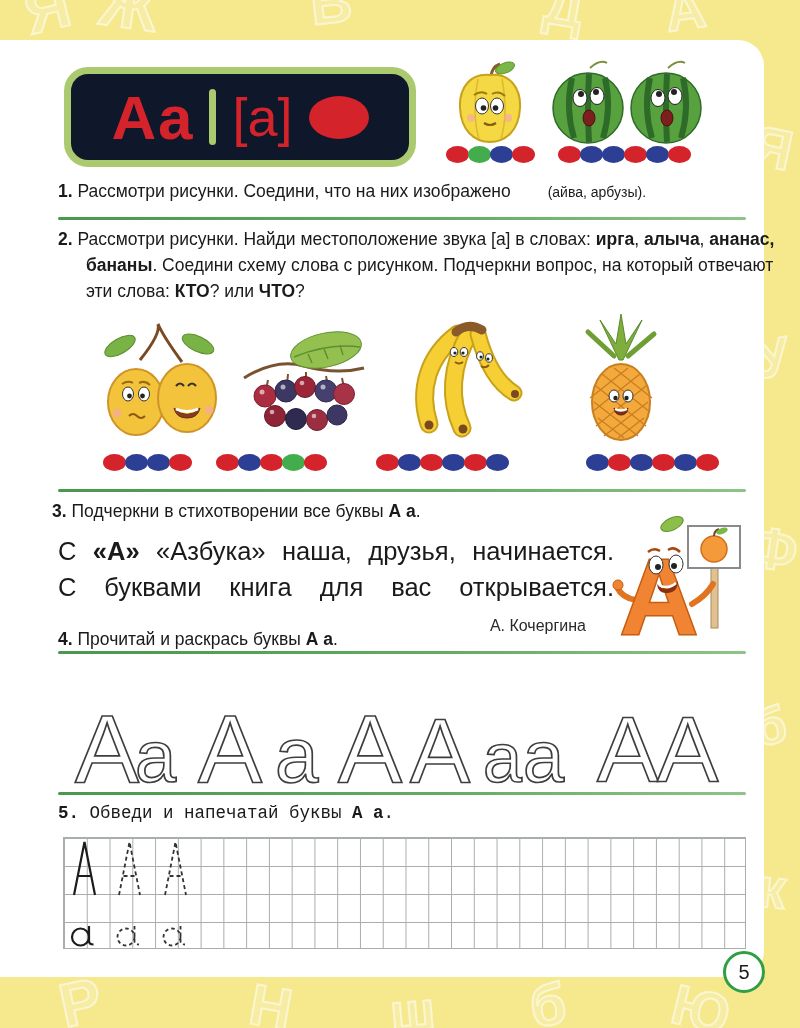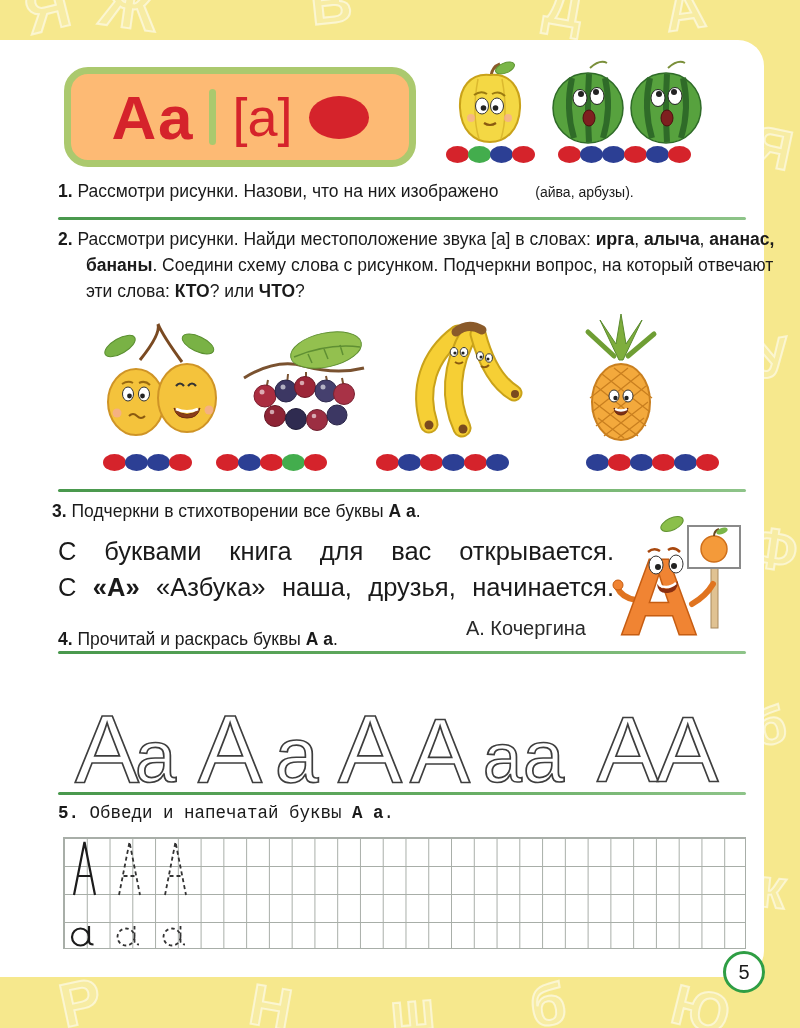--- a/index.html
+++ b/index.html
@@ -5,42 +5,42 @@
   html,body{margin:0;padding:0;}
   body{font-family:"Liberation Sans",sans-serif;}
   #stage{position:relative;width:800px;height:1028px;background:var(--bg_yellow,#f6e88d);overflow:hidden;}
   
   .doodle{position:absolute;color:rgba(255,255,255,0.20);-webkit-text-stroke:2px rgba(255,255,255,0.55);
           font-weight:700;line-height:1;user-select:none;}
   
   .sheet{position:absolute;left:0;top:40px;width:764px;height:937px;background:#fff;border-radius:0 26px 26px 0;z-index:1;}
   .abs{position:absolute;z-index:2;}
   
-  .letterbox{left:64px;top:67px;width:352px;height:100px;background:#fdba74;border:7px solid var(--box_green,#abc96e);
+  .letterbox{left:64px;top:67px;width:352px;height:100px;background:#0f172a;border:7px solid var(--box_green,#abc96e);
              border-radius:24px;box-sizing:border-box;display:flex;align-items:center;justify-content:center;gap:16px;}
   .bigletters{color:var(--red,#d5232b);font-size:62px;font-weight:800;letter-spacing:1px;}
   .vbar{width:7px;height:56px;background:var(--box_green,#abc96e);border-radius:4px;}
   .soundtxt{color:var(--red,#d5232b);font-size:54px;font-weight:500;}
   .redoval{width:60px;height:43px;background:var(--red,#d5232b);border-radius:50%;}
   
   .dots{display:flex;}
   .dot{width:23px;height:17px;border-radius:50%;margin-right:-1px;flex:none;}
   .dot-red{background:var(--red,#d5232b);}
   .dot-blue{background:var(--blue,#2c3f94);}
   .dot-green{background:var(--green_dot,#43ad4d);}
   
   .task{margin:0;font-size:17.5px;line-height:26px;color:#1a1a1a;text-indent:-28px;padding-left:28px;}
   .task b{font-weight:700;}
   .small{font-size:14px;margin-left:32px;}
   .sep{left:58px;width:688px;height:3px;border-radius:2px;
        background:linear-gradient(90deg,#49984d 0%,#63ab60 55%,#8ec489 100%);}
   
   .poem{left:58px;top:533px;width:556px;color:#1a1a1a;}
   .poem-line{font-size:25.5px;line-height:36px;text-align:justify;text-align-last:justify;}
-  .poem-author{font-size:20px;margin-top:12px;text-align:right;padding-right:28px;color:#2a2a2a;}
+  .poem-author{font-size:16px;margin-top:12px;text-align:right;padding-right:28px;color:#2a2a2a;}
   
   .outline-letter{fill:#fff;stroke:#3e3e3e;stroke-width:1.7px;font-family:"Liberation Sans",sans-serif;}
   
   .grid{left:63px;top:837px;width:683px;height:112px;border:1px solid #a8aea8;box-sizing:border-box;
         background-image:linear-gradient(to right,#a8aea8 1px,transparent 1px),
                          linear-gradient(to bottom,#a8aea8 1px,transparent 1px);
         background-size:22.77px 28px;}
   .grid svg{position:absolute;left:0;top:0;}
   
   .page-circle{left:723px;top:951px;width:42px;height:42px;background:#fff;border:3px solid var(--circle_green,#2f9e44);
@@ -134,21 +134,21 @@
       <span class="dot dot-red"></span>
       <span class="dot dot-blue"></span>
       <span class="dot dot-blue"></span>
       <span class="dot dot-red"></span>
       <span class="dot dot-blue"></span>
       <span class="dot dot-red"></span>
     </div>
 
   <p class="abs task" style="left:58px;top:178px;width:690px;">
     <b>1.</b>
-    <span><span>Рассмотри рисунки. Назови, что на них изображено </span><span class="small">(айва, арбузы).</span></span>
+    <span><span>Рассмотри рисунки. Соедини, что на них изображено </span><span class="small">(айва, арбузы).</span></span>
   </p>
   <div class="abs sep" style="top:217px;"></div>
 
   <p class="abs task" style="left:58px;top:226px;width:692px;">
     <b>2.</b>
     <span><span>Рассмотри рисунки. Найди местоположение звука [а] в словах: </span><span style="font-weight: 700;">ирга</span><span>, </span><span style="font-weight: 700;">алыча</span><span>, </span><span style="font-weight: 700;">ананас, бананы</span><span>. Соедини схему слова с рисунком. Подчеркни вопрос, на который отвечают эти слова: </span><span style="font-weight: 700;">КТО</span><span>? или </span><span style="font-weight: 700;">ЧТО</span><span>?</span></span>
   </p>
 
   <div class="abs" style="left:92px;top:318px;">
     <svg width="140" height="124" viewBox="0 0 140 124">
@@ -267,22 +267,22 @@
     </div>
 
   <div class="abs sep" style="top:489px;"></div>
 
   <p class="abs task" style="left:52px;top:498px;width:690px;">
     <b>3.</b>
     <span><span>Подчеркни в стихотворении все буквы </span><span style="font-weight: 700;">А а</span><span>.</span></span>
   </p>
 
   <div class="abs poem">
+    <div class="poem-line"><span>С </span><span style="font-weight: 700;">«А»</span><span> «Азбука» наша, друзья, начинается.</span></div>
     <div class="poem-line"><span>С буквами книга для вас открывается.</span></div>
-    <div class="poem-line"><span>С </span><span style="font-weight: 700;">«А»</span><span> «Азбука» наша, друзья, начинается.</span></div>
     <div class="poem-author">А. Кочергина</div>
   </div>
 
   <div class="abs" style="left:612px;top:510px;">
     <svg width="135" height="140" viewBox="0 0 135 140">
       <rect x="99" y="50" width="7" height="68" fill="#e0c292" stroke="#a8895e"></rect>
       <rect x="76" y="16" width="52" height="42" fill="#fff" stroke="#8a8a8a" stroke-width="2"></rect>
       <circle cx="102" cy="39" r="13" fill="#f49a3a" stroke="#cf6f1a" stroke-width="1.5"></circle>
       <path d="M102,26 q0,-5 5,-7" stroke="#6b4a20" stroke-width="2" fill="none"></path>
       <ellipse cx="110" cy="21" rx="6" ry="3" fill="#7ab648" transform="rotate(-20 110 21)"></ellipse>

